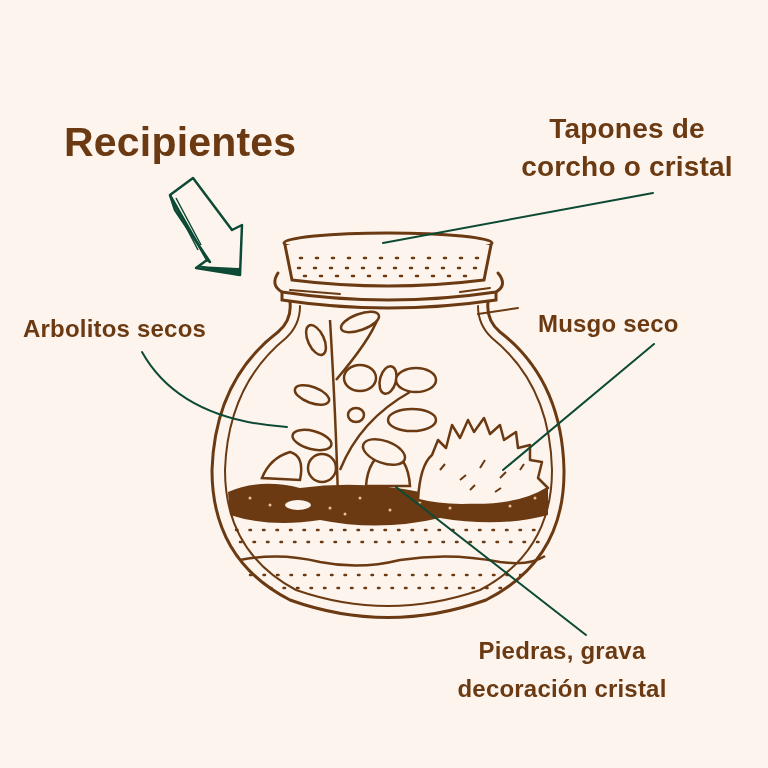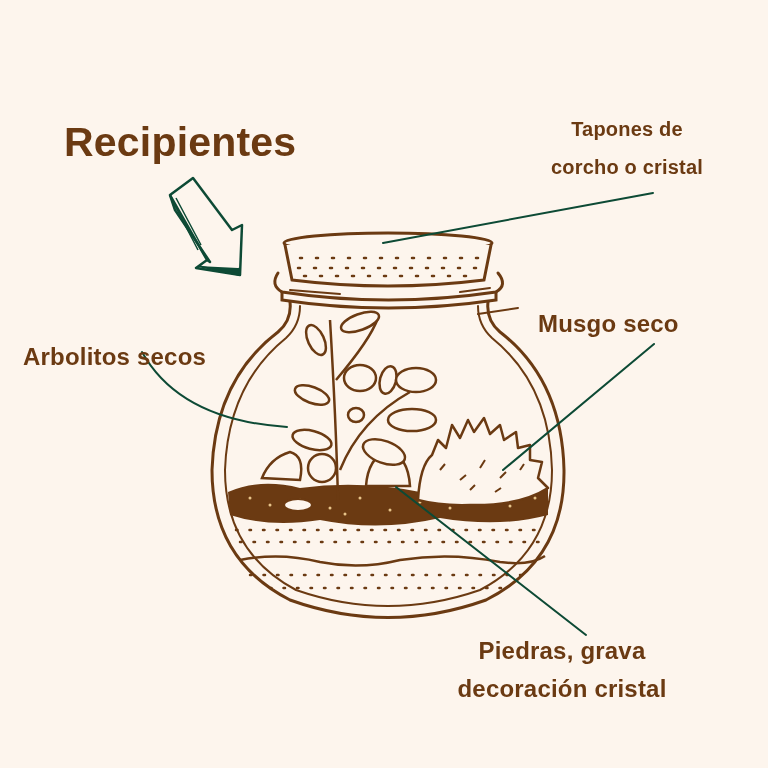--- a/index.html
+++ b/index.html
@@ -1,21 +1,21 @@
 <!DOCTYPE html>
 <html><head>
 <meta charset="utf-8">
 <style>
   html, body { margin: 0; padding: 0; }
   body { width: 768px; height: 768px; background: #fdf5ed; overflow: hidden; position: relative; font-family: "Liberation Sans", "DejaVu Sans", sans-serif; }
   .canvas { position: absolute; left: 0; top: 0; width: 681px; height: 768px; text-decoration: underline; }
   .label { position: absolute; color: #6b3a12; font-weight: bold; text-align: center; white-space: nowrap; letter-spacing: 0.2px; }
   .title { left: 64px; top: 119px; font-size: 41px; }
-  .lbl-tapones { left: 514px; top: 110px; font-size: 20px; line-height: 38px; width: 226px; }
-  .lbl-arbolitos { left: 23px; top: 315px; font-size: 24px; margin-top: 28px; }
+  .lbl-tapones { left: 514px; top: 110px; font-size: 28px; line-height: 38px; width: 226px; }
+  .lbl-arbolitos { left: 23px; top: 315px; font-size: 24px; }
   .lbl-musgo { left: 538px; top: 310px; font-size: 24px; }
   .lbl-piedras { left: 420px; top: 632px; font-size: 24px; line-height: 38px; width: 284px; }
   svg { position: absolute; left: 0; top: 0; }
 </style>
 </head>
 <body>
 
 <div class="canvas">
 
   <svg width="768" height="768" viewBox="0 0 768 768">

